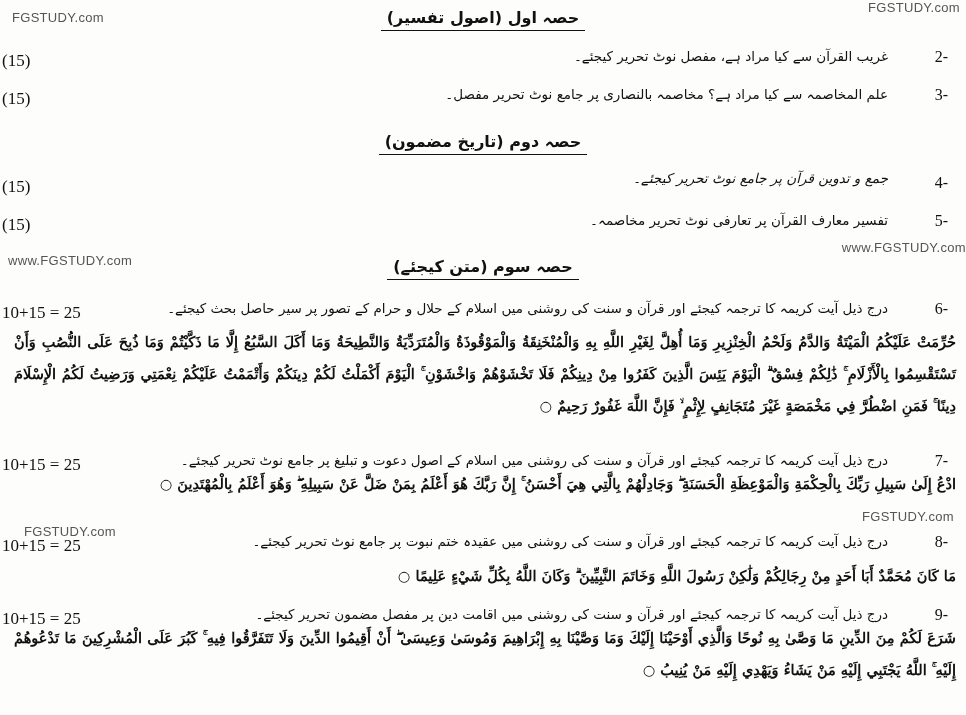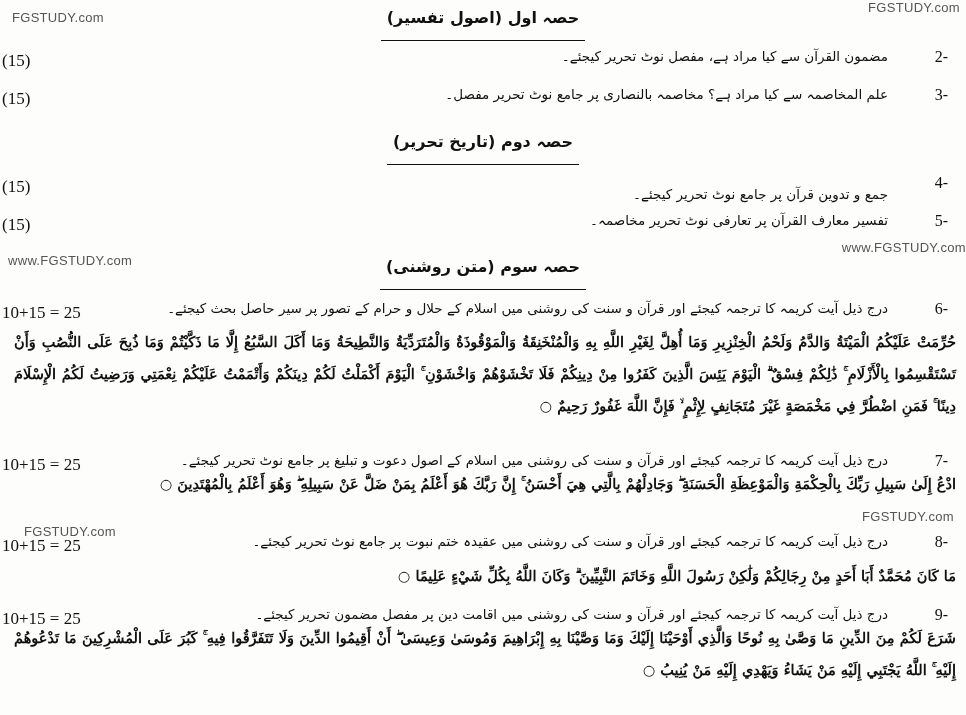--- a/index.html
+++ b/index.html
@@ -6,21 +6,21 @@
   body {
     width:966px; height:715px; overflow:hidden; position:relative;
     background:#fdfdfb; color:#111;
     font-family:"DejaVu Sans", sans-serif;
   }
   .wm { position:absolute; font-family:"Liberation Sans", sans-serif; color:#555; font-size:13px; letter-spacing:0.3px; }
   .heading {
     position:absolute; left:0; width:966px; text-align:center; direction:rtl;
     font-family:"DejaVu Sans", sans-serif; font-size:16px; font-weight:bold;
   }
-  .heading span { border-bottom:1.5px solid #111; padding:0 6px 13px; }
+  .heading span { border-bottom:1.5px solid #111; padding:0 6px 3px; }
   .qnum { position:absolute; right:18px; font-family:"Liberation Serif", serif; font-size:16px; }
   .qtext {
     position:absolute; right:78px; direction:rtl; text-align:right;
     font-family:"DejaVu Sans", sans-serif; font-size:13.5px; white-space:nowrap;
   }
   .marks { position:absolute; left:2px; font-family:"Liberation Serif", serif; font-size:17px; }
   .ayah {
     position:absolute; right:10px; left:8px; direction:rtl; text-align:justify;
     font-family:"DejaVu Serif", serif; font-size:14.5px; font-weight:bold;
     line-height:32px; text-align-last:right;margin-left:6px;
@@ -33,43 +33,43 @@
 <div class="wm" style="right:6px;top:0px;">FGSTUDY.com</div>
 <div class="wm" style="right:0px;top:240px;">www.FGSTUDY.com</div>
 <div class="wm" style="left:8px;top:253px;">www.FGSTUDY.com</div>
 <div class="wm" style="left:862px;top:509px;">FGSTUDY.com</div>
 <div class="wm" style="left:24px;top:524px;">FGSTUDY.com</div>
 
 <div class="heading" style="top:8px;"><span>حصہ اول (اصول تفسیر)</span></div>
 
 <div>
   <div class="qnum" style="top:48px;"><span>2</span>-</div>
-  <div class="qtext" style="top:48px;">مضمون القرآن سے کیا مراد ہے، مفصل نوٹ تحریر کیجئے۔</div>
+  <div class="qtext" style="top:48px;">غریب القرآن سے کیا مراد ہے، مفصل نوٹ تحریر کیجئے۔</div>
   <div class="marks" style="top:51px;">(15)</div>
 </div>
 <div>
   <div class="qnum" style="top:86px;"><span>3</span>-</div>
   <div class="qtext" style="top:86px;">علم المخاصمہ سے کیا مراد ہے؟ مخاصمہ بالنصاری پر جامع نوٹ تحریر مفصل۔</div>
   <div class="marks" style="top:89px;">(15)</div>
 </div>
 
-<div class="heading" style="top:132px;"><span>حصہ دوم (تاریخ تحریر)</span></div>
+<div class="heading" style="top:132px;"><span>حصہ دوم (تاریخ مضمون)</span></div>
 
 <div>
   <div class="qnum" style="top:174px;"><span>4</span>-</div>
-  <div class="qtext" style="top:186px;">جمع و تدوین قرآن پر جامع نوٹ تحریر کیجئے۔</div>
+  <div class="qtext" style="top:170px;font-style:italic;">جمع و تدوین قرآن پر جامع نوٹ تحریر کیجئے۔</div>
   <div class="marks" style="top:177px;">(15)</div>
 </div>
 <div>
   <div class="qnum" style="top:212px;"><span>5</span>-</div>
   <div class="qtext" style="top:212px;">تفسیر معارف القرآن پر تعارفی نوٹ تحریر مخاصمہ۔</div>
   <div class="marks" style="top:215px;">(15)</div>
 </div>
 
-<div class="heading" style="top:257px;"><span>حصہ سوم (متن روشنی)</span></div>
+<div class="heading" style="top:257px;"><span>حصہ سوم (متن کیجئے)</span></div>
 
 <div>
   <div class="qnum" style="top:300px;"><span>6</span>-</div>
   <div class="qtext" style="top:300px;">درج ذیل آیت کریمہ کا ترجمہ کیجئے اور قرآن و سنت کی روشنی میں اسلام کے حلال و حرام کے تصور پر سیر حاصل بحث کیجئے۔</div>
   <div class="marks" style="top:303px;">10+15 = 25</div>
   <div class="ayah" style="top:326px;">حُرِّمَتْ عَلَيْكُمُ الْمَيْتَةُ وَالدَّمُ وَلَحْمُ الْخِنْزِيرِ وَمَا أُهِلَّ لِغَيْرِ اللَّهِ بِهِ وَالْمُنْخَنِقَةُ وَالْمَوْقُوذَةُ وَالْمُتَرَدِّيَةُ وَالنَّطِيحَةُ وَمَا أَكَلَ السَّبُعُ إِلَّا مَا ذَكَّيْتُمْ وَمَا ذُبِحَ عَلَى النُّصُبِ وَأَنْ تَسْتَقْسِمُوا بِالْأَزْلَامِ ۚ ذَٰلِكُمْ فِسْقٌ ۗ الْيَوْمَ يَئِسَ الَّذِينَ كَفَرُوا مِنْ دِينِكُمْ فَلَا تَخْشَوْهُمْ وَاخْشَوْنِ ۚ الْيَوْمَ أَكْمَلْتُ لَكُمْ دِينَكُمْ وَأَتْمَمْتُ عَلَيْكُمْ نِعْمَتِي وَرَضِيتُ لَكُمُ الْإِسْلَامَ دِينًا ۚ فَمَنِ اضْطُرَّ فِي مَخْمَصَةٍ غَيْرَ مُتَجَانِفٍ لِإِثْمٍ ۙ فَإِنَّ اللَّهَ غَفُورٌ رَحِيمٌ ○</div>
 </div>
 
 <div>
   <div class="qnum" style="top:452px;"><span>7</span>-</div>

